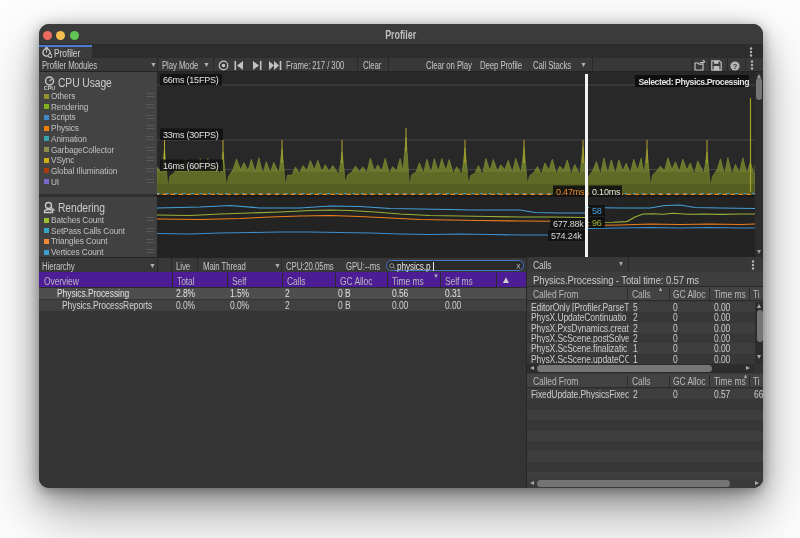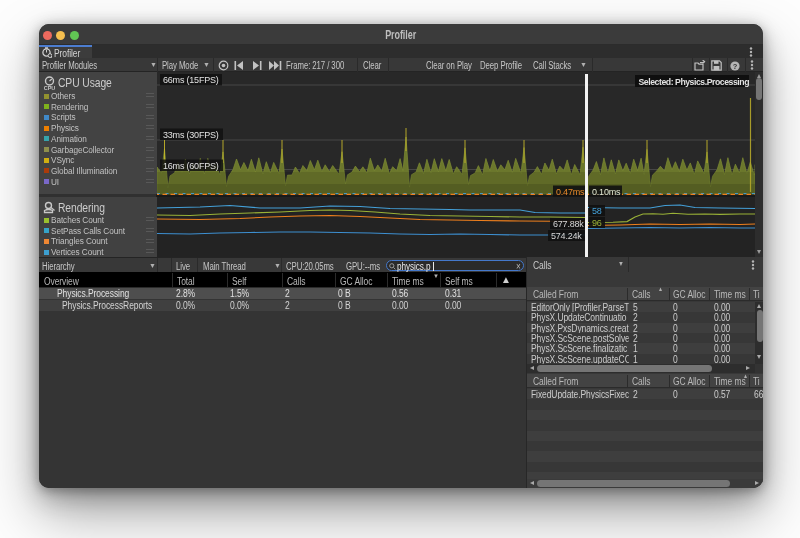--- a/index.html
+++ b/index.html
@@ -35,21 +35,21 @@
 .sq { position:absolute; left:5px; width:5px; height:5px; }
 .grip { position:absolute; left:107px; width:8px; height:4px;
   border-top:1px solid #585858; border-bottom:1px solid #585858; }
 
 #botbar { position:absolute; left:0; top:233px; width:724px; height:15px; background:#383838;
   border-top:1px solid #242424; font-size:10px; color:#c6c6c6; }
 .bbsep { position:absolute; top:0; width:1px; height:15px; background:#2a2a2a; }
 .bbtxt { position:absolute; top:2.5px; white-space:nowrap; }
 
 #ltable { position:absolute; left:0; top:248px; width:487px; height:216px; background:#343434; }
-#lthead { position:absolute; left:0; top:0; width:487px; height:16px; background:#000000;
+#lthead { position:absolute; left:0; top:0; width:487px; height:16px; background:#4c1d95;
   border-bottom:1px solid #2b2b2b; font-size:10px; color:#b8b8b8; }
 .hsep { position:absolute; top:1px; width:1px; height:14px; background:#2b2b2b; }
 .htxt { position:absolute; top:3.5px; white-space:nowrap; }
 .lrow { position:absolute; left:0; width:487px; height:11.2px; font-size:10px; color:#d2d2d2; }
 .cell { position:absolute; top:0; white-space:nowrap; }
 
 #rpanel { position:absolute; left:487px; top:233px; width:237px; height:231px; background:#383838;
   border-left:1px solid #272727; font-size:10px; }
 .rrow { position:absolute; left:0; width:228px; height:10.45px; color:#cccccc; white-space:nowrap; overflow:hidden; }
 .rsep { position:absolute; top:1px; width:1px; height:12px; background:#2b2b2b; }
@@ -335,20 +335,23 @@
 
   <div id="rpanel">
     <span class="abs" style="left:6px;top:2.5px;">Calls</span>
     <span class="abs" style="left:91px;top:3px;color:#b0b0b0;font-size:7px;">▼</span>
     <div class="bbsep" style="left:101px;top:0;"></div>
     <svg class="abs" style="left:224px;top:2.5px;" width="4" height="10" viewBox="0 0 4 10">
         <circle cx="2" cy="1.5" r="1.2" fill="#b5b5b5"></circle>
         <circle cx="2" cy="5" r="1.2" fill="#b5b5b5"></circle>
         <circle cx="2" cy="8.5" r="1.2" fill="#b5b5b5"></circle>
       </svg>
+    <div class="abs" style="left:0;top:15px;width:237px;height:15px;background:#3e3e3e;border-bottom:1px solid #2b2b2b;">
+      <span class="abs" style="left:6px;top:1.5px;color:#cacaca;font-size:10.5px;transform:scaleX(0.9);">Physics.Processing - Total time: 0.57 ms</span>
+    </div>
     <div class="abs" style="left:0;top:30px;width:237px;height:14px;background:#434343;border-bottom:1px solid #2b2b2b;color:#b8b8b8;">
       <span class="abs" style="left:6px;top:1.5px;">Called From</span>
       <div class="rsep" style="left:100px;"></div>
         <span class="abs" style="left:105px;top:1.5px;">Calls</span>
       <span class="abs" style="left:131px;top:-1px;color:#b0b0b0;font-size:6px;">▲</span>
       <div class="rsep" style="left:142px;"></div>
         <span class="abs" style="left:146px;top:1.5px;">GC Alloc</span>
       <div class="rsep" style="left:182px;"></div>
         <span class="abs" style="left:187px;top:1.5px;">Time ms</span>
       <div class="rsep" style="left:222px;"></div>

